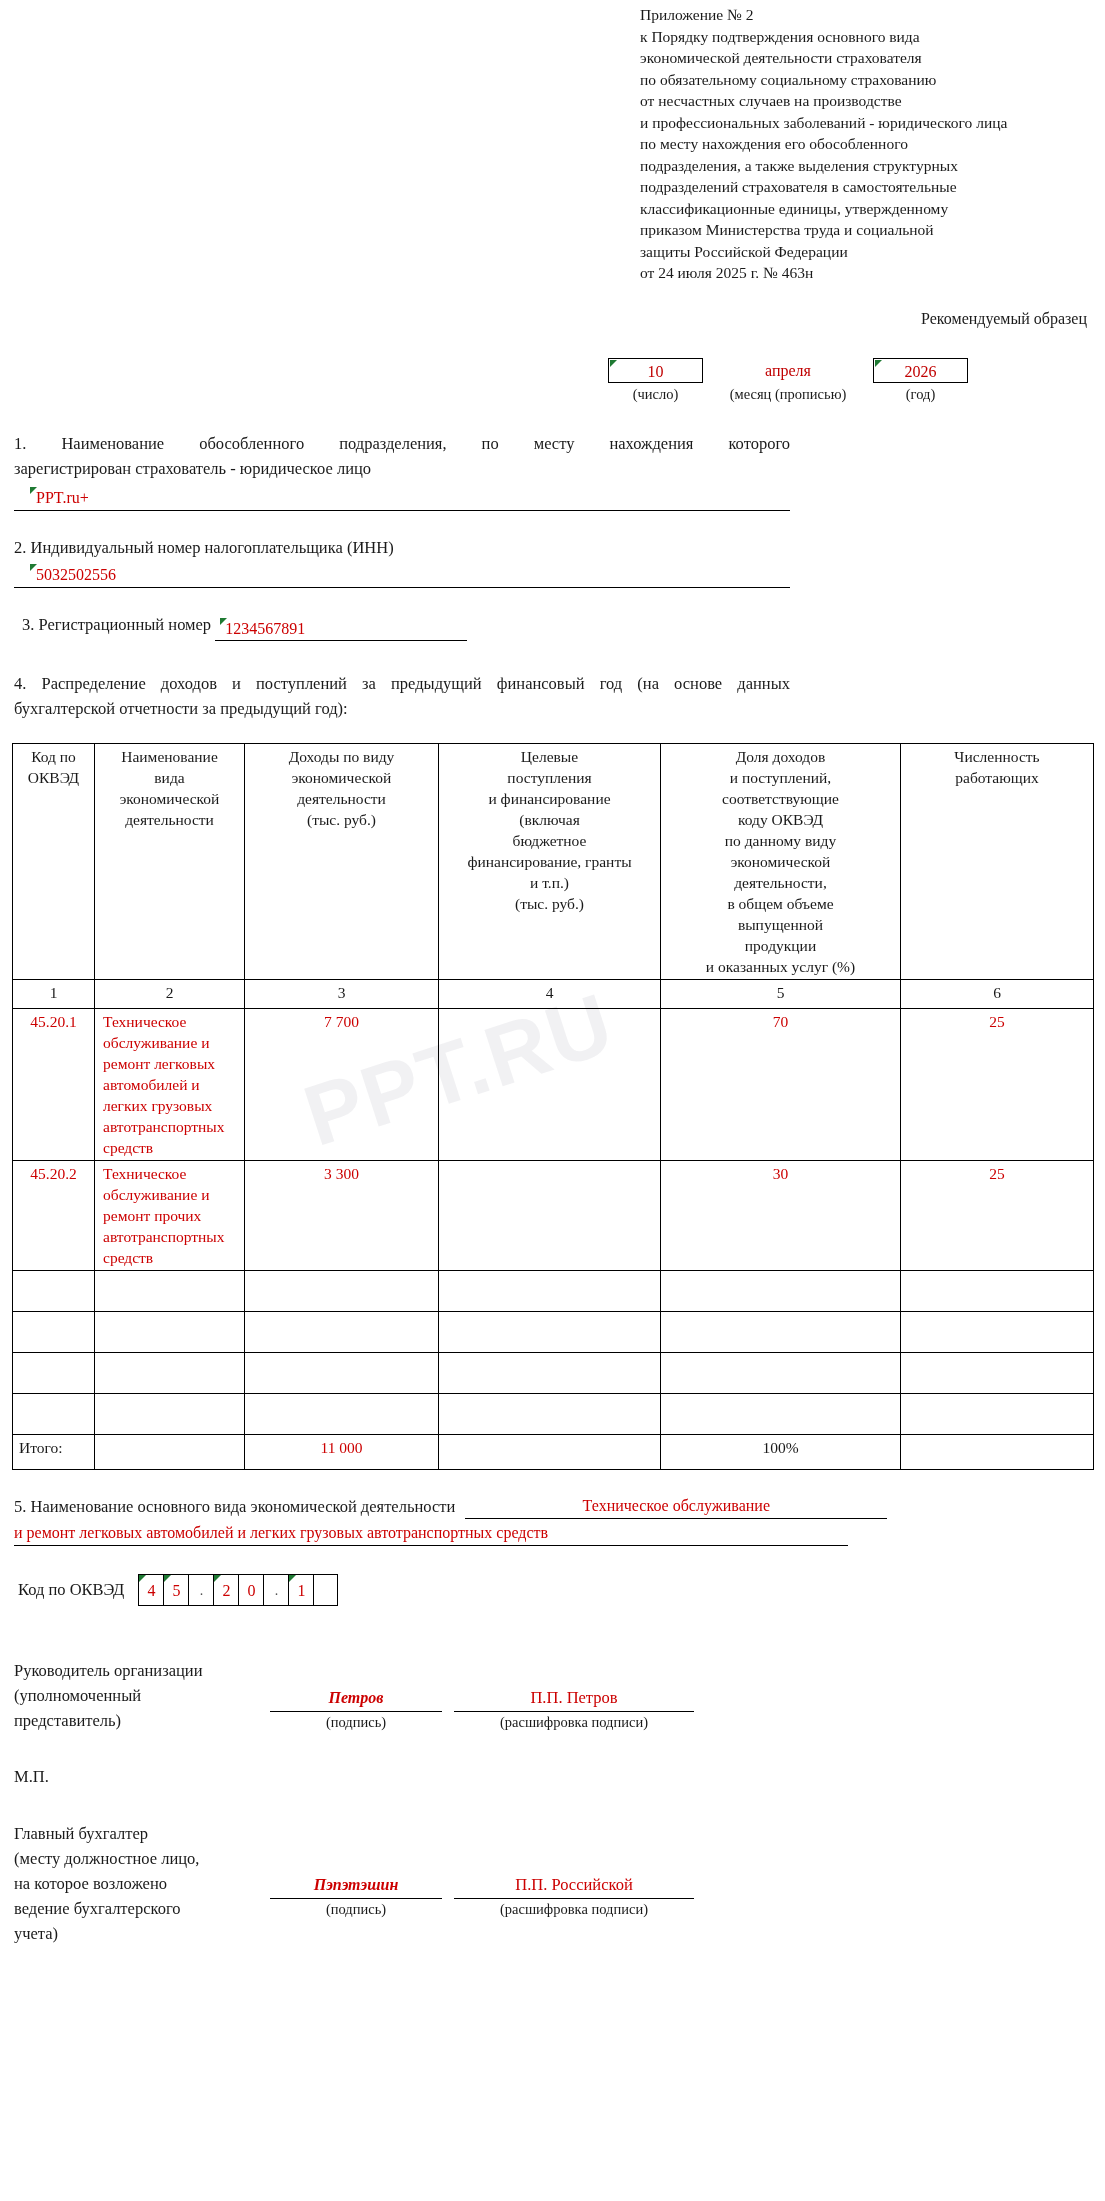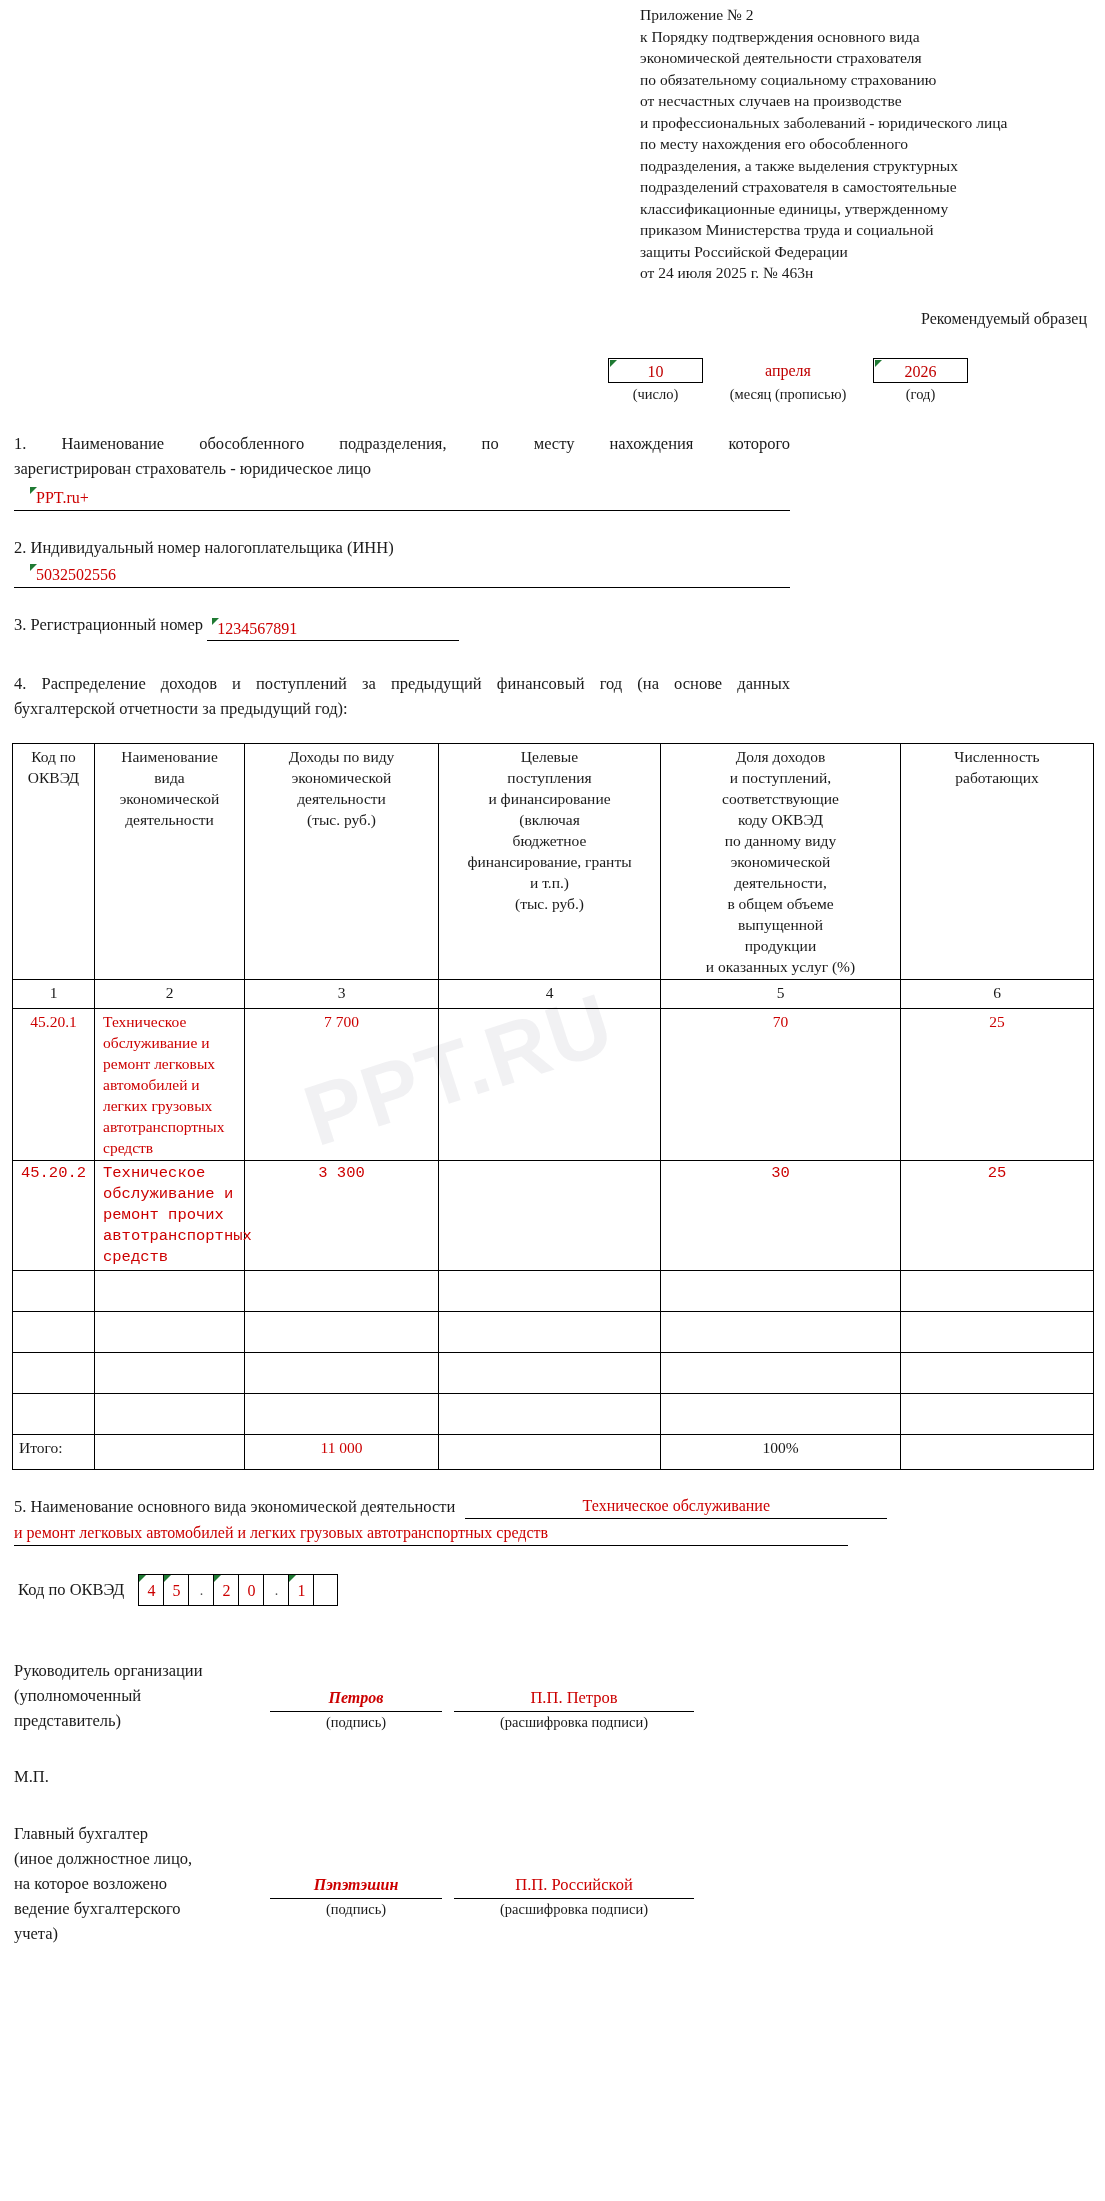--- a/index.html
+++ b/index.html
@@ -312,21 +312,21 @@
     </div>
 
     <div class="sec" style="margin-left:14px;margin-top:24px;">
       <div class="nojust">2. Индивидуальный номер налогоплательщика (ИНН)</div>
       <div class="fillline w-inn" style="margin-top:2px;">
         <span class="corner-flag"></span>
         <span>5032502556</span>
       </div>
     </div>
 
-    <div class="sec" style="margin-left:14px;margin-top:24px;">
+    <div class="sec" style="margin-left:22px;margin-top:24px;">
       <span>3. Регистрационный номер</span>
       <span class="inline-line w-reg">
         <span class="corner-flag"></span>
         <span>1234567891</span>
       </span>
     </div>
 
     <div class="sec" style="margin-left:14px;margin-top:30px;">
       <div class="just w-full">4. Распределение доходов и поступлений за предыдущий финансовый год (на основе данных</div>
       <div class="nojust">бухгалтерской отчетности за предыдущий год):</div>
@@ -362,21 +362,21 @@
       </thead>
       <tbody>
         <tr class="data" style="height:132px;">
           <td class="code">45.20.1</td>
           <td class="name">Техническое обслуживание и ремонт легковых автомобилей и легких грузовых автотранспортных средств</td>
           <td class="num">7 700</td>
           <td class="num"></td>
           <td class="num">70</td>
           <td class="num">25</td>
         </tr>
-        <tr class="data" style="height:90px;font-family:Liberation Mono, monospace;">
+        <tr class="data" style="height:90px;">
           <td class="code">45.20.2</td>
           <td class="name">Техническое обслуживание и ремонт прочих автотранспортных средств</td>
           <td class="num">3 300</td>
           <td class="num"></td>
           <td class="num">30</td>
           <td class="num">25</td>
         </tr>
         <tr class="data blank">
           <td class="code"></td>
           <td class="name"></td>
@@ -479,21 +479,21 @@
           <div class="sig-cap">(расшифровка подписи)</div>
         </div>
       </div>
     </div>
 
     <div class="mp">М.П.</div>
 
     <div class="sig-block" style="margin-top:34px;">
       <div class="sig-title">
         <div>Главный бухгалтер</div>
-        <div>(иное должностное лицо,</div>
+        <div>(месту должностное лицо,</div>
         <div>на которое возложено</div>
         <div>ведение бухгалтерского</div>
         <div>учета)</div>
       </div>
       <div class="sig-fields" style="padding-top:52px;">
         <div class="sig-col">
           <div class="sig-val w-sign">Пэпэтэшин</div>
           <div class="sig-cap">(подпись)</div>
         </div>
         <div class="sig-col">

